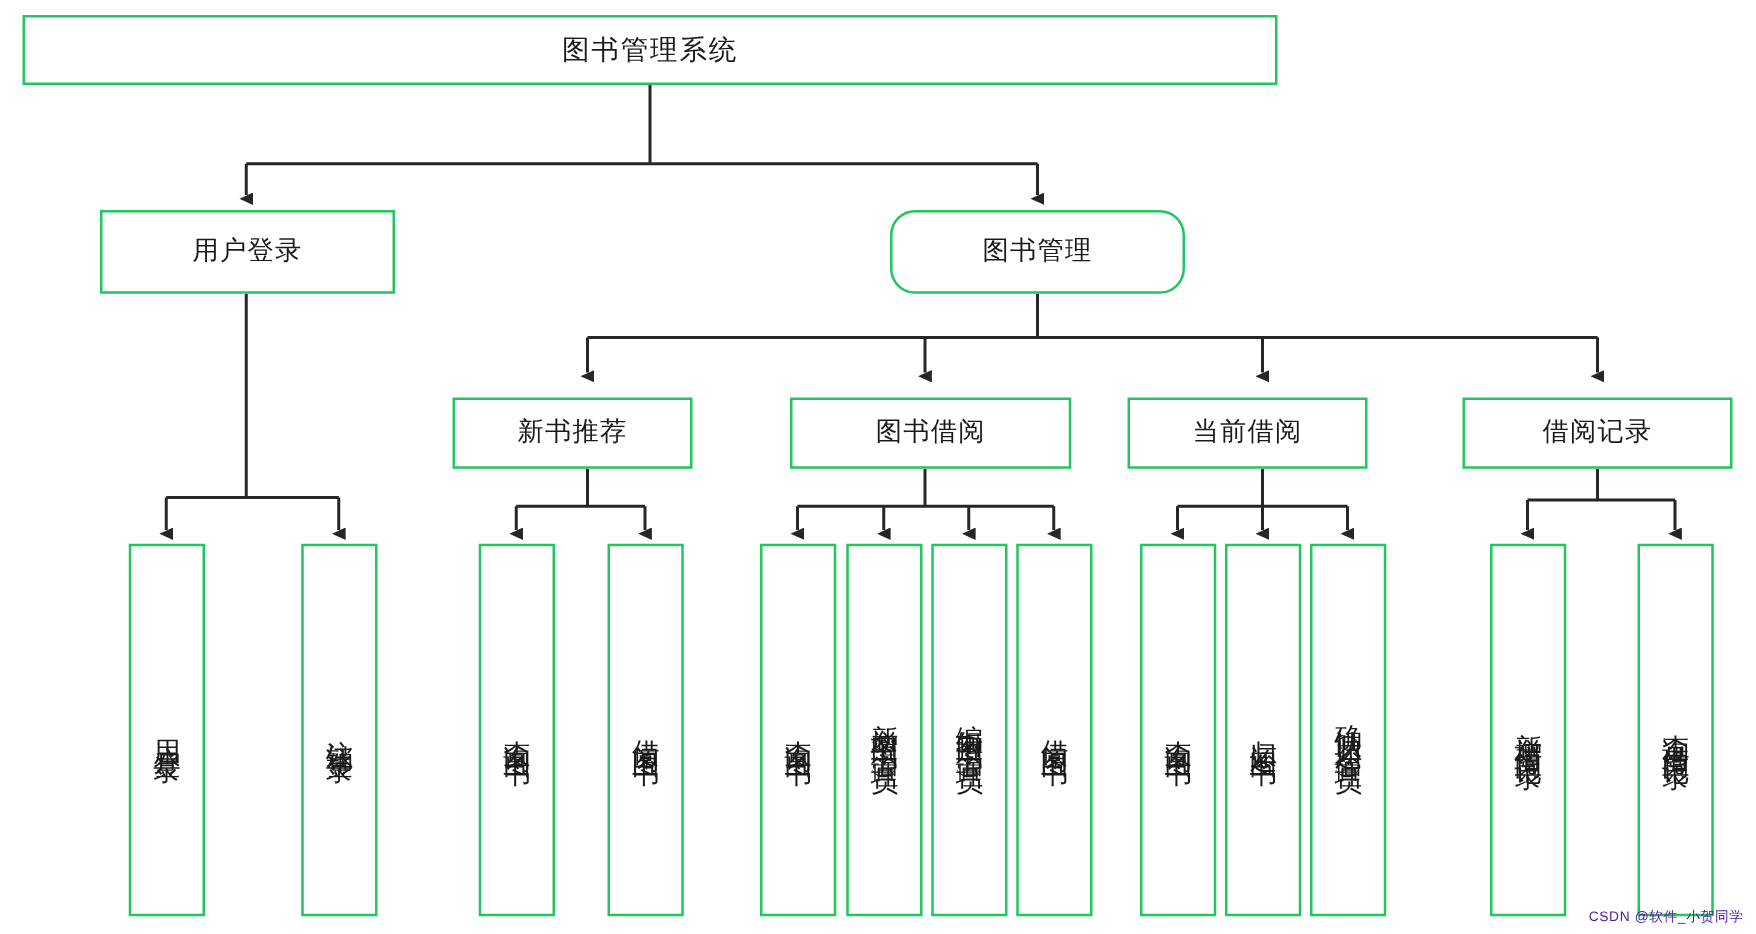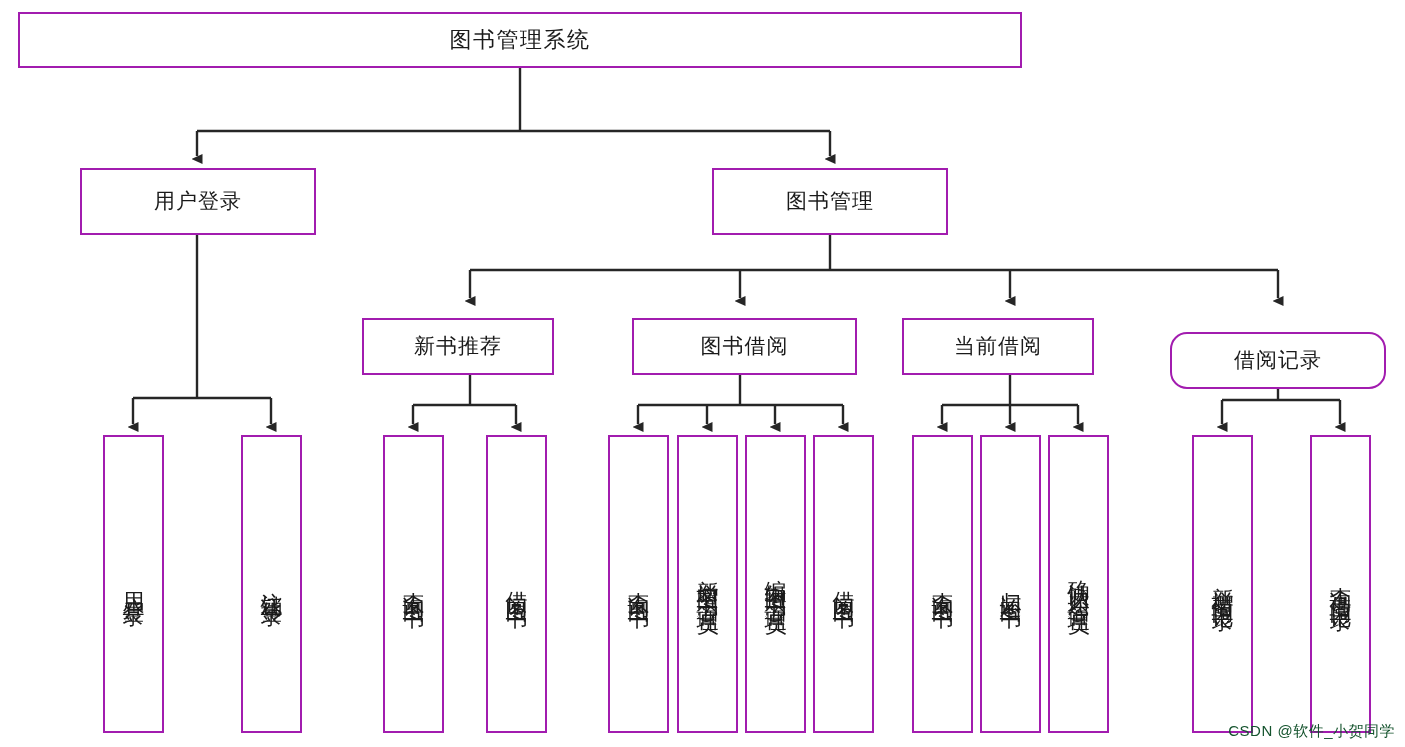--- a/index.html
+++ b/index.html
@@ -15,21 +15,21 @@
     overflow:hidden;
   }
   svg#wires{
     position:absolute;left:0;top:0;width:1405px;height:747px;
     pointer-events:none;
   }
   .node{
     position:absolute;
     box-sizing:border-box;
     background:#ffffff;
-    border:2px solid #a21caf;
+    border:2px solid #22c55e;
     display:flex;
     align-items:center;
     justify-content:center;
     color:#1a1a1a;
   }
   .node .lbl{
     display:block;
     text-align:center;
     line-height:1.18;
     white-space:nowrap;
@@ -51,22 +51,22 @@
     text-orientation:upright;
     font-size:22px;
     letter-spacing:5px;
     line-height:1;
     white-space:nowrap;
   }
   #watermark{
     position:absolute;
     right:10px;
     bottom:6px;
-    font-size:15px;
-    color:#14532d;
+    font-size:11px;
+    color:#4c1d95;
     letter-spacing:0.5px;
     white-space:nowrap;
     pointer-events:none;
   }
 </style>
 </head>
 <body>
 
 <div id="stage">
 
@@ -120,34 +120,34 @@
     </g>
   </svg>
 
   <div class="node h root" style="left:18px;top:12px;width:1004px;height:56px;">
     <span class="lbl">图书管理系统</span>
   </div>
 
   <div class="node h" style="left:80px;top:168px;width:236px;height:67px;">
     <span class="lbl">用户登录</span>
   </div>
-  <div class="node h" style="left:712px;top:168px;width:236px;height:67px;">
+  <div class="node h" style="left:712px;top:168px;width:236px;height:67px;border-radius:20px;">
     <span class="lbl">图书管理</span>
   </div>
 
   <div class="node h" style="left:362px;top:318px;width:192px;height:57px;">
     <span class="lbl">新书推荐</span>
   </div>
   <div class="node h" style="left:632px;top:318px;width:225px;height:57px;">
     <span class="lbl">图书借阅</span>
   </div>
   <div class="node h" style="left:902px;top:318px;width:192px;height:57px;">
     <span class="lbl">当前借阅</span>
   </div>
-  <div class="node h" style="left:1170px;top:332px;width:216px;height:57px;border-radius:17px;">
+  <div class="node h" style="left:1170px;top:318px;width:216px;height:57px;">
     <span class="lbl">借阅记录</span>
   </div>
 
   <div class="node v" style="left:103px;top:435px;width:61px;height:298px;">
     <span class="lbl">用户登录</span>
   </div>
   <div class="node v" style="left:241px;top:435px;width:61px;height:298px;">
     <span class="lbl">注销登录</span>
   </div>
 

